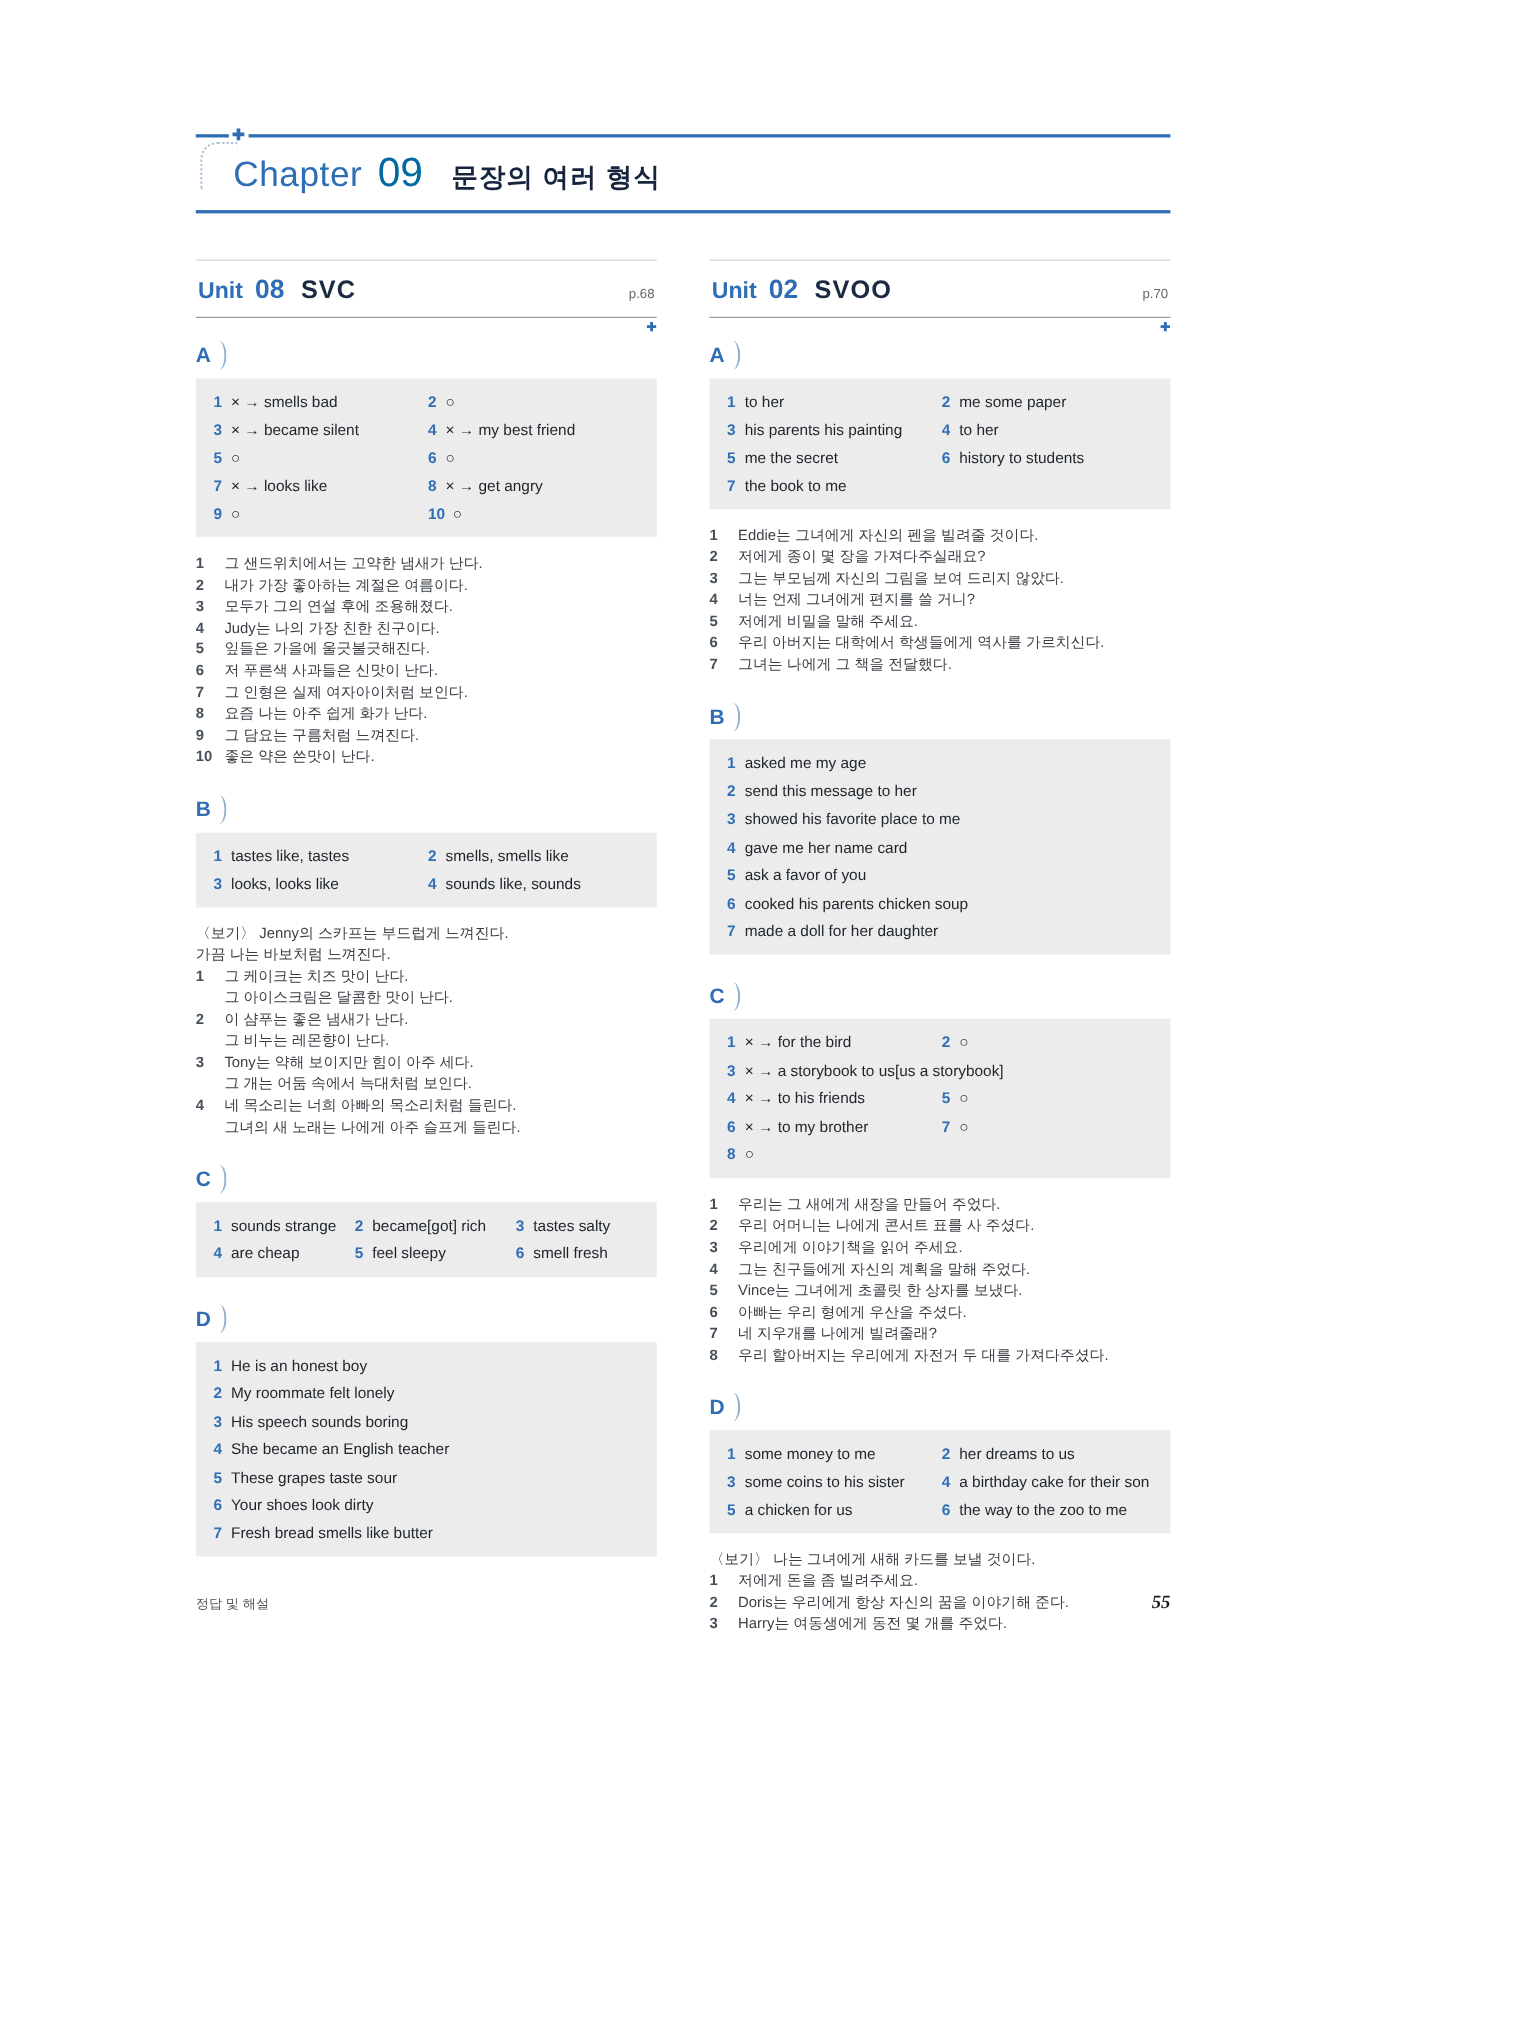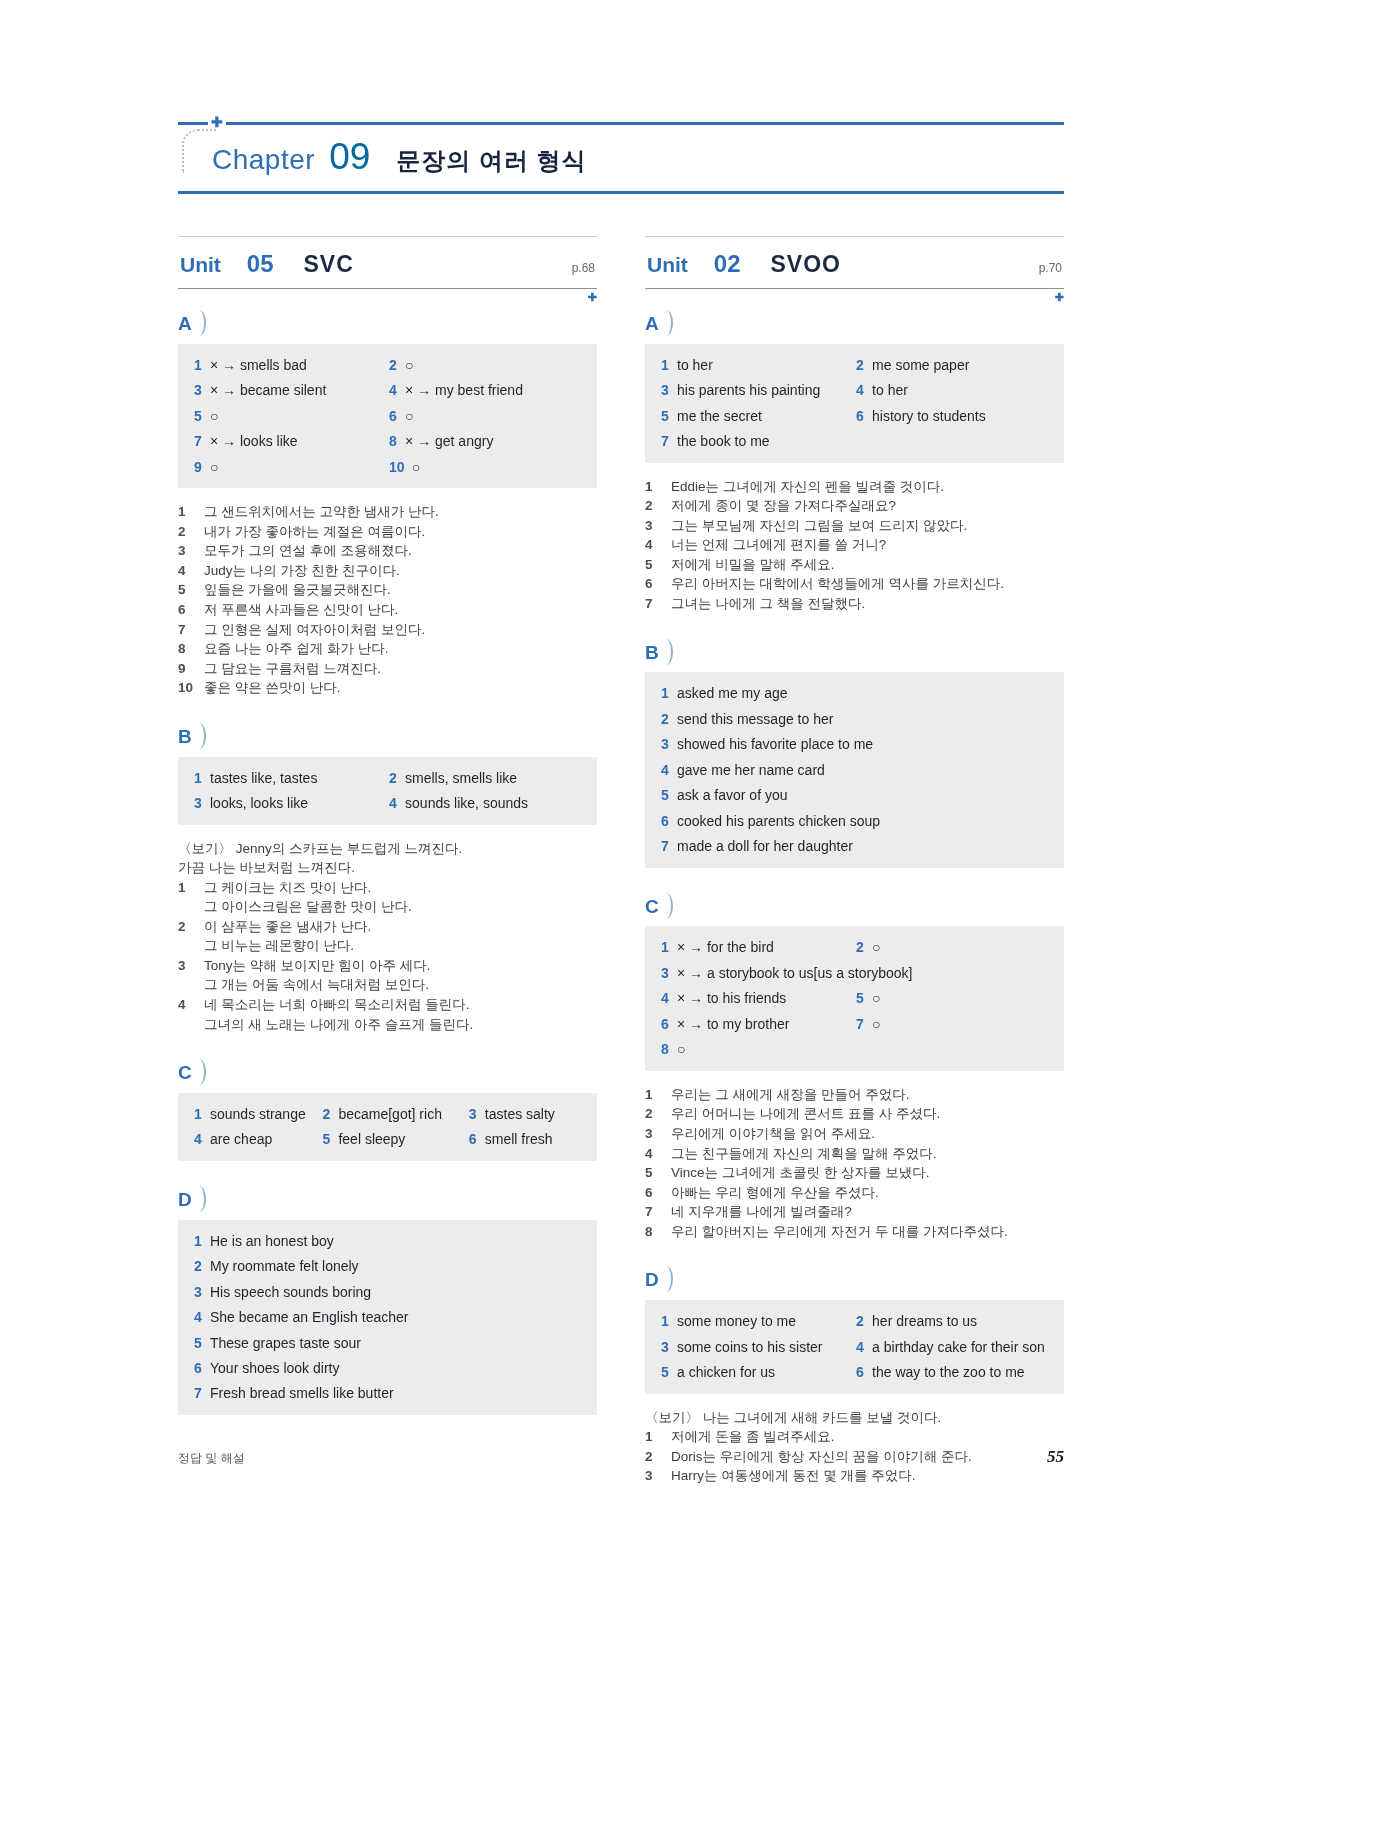--- a/index.html
+++ b/index.html
@@ -11,30 +11,30 @@
   }
   .content { position: absolute; left: 178px; top: 122px; width: 886px; }
 
   
   .chapter { position: relative; margin-bottom: 42px; }
   .ch-line { height: 3px; background: #2f6eb5; }
   .ch-row { position: relative; padding: 11px 0 13px 34px; display: flex; align-items: baseline; gap: 14px; }
   .ch-plus { position: absolute; left: 30px; top: -10px; color: #2f6eb5; font-size: 14px; font-weight: 700; background: #fff; padding: 0 3px; line-height: 1; }
   .ch-dotted { position: absolute; left: 4px; top: 4px; width: 34px; height: 44px;
     border-left: 2px dotted #a9c3dc; border-top: 2px dotted #a9c3dc; border-top-left-radius: 16px; }
-  .ch-label { color: #2f6eb5; font-size: 28px; font-weight: 500; letter-spacing: .5px; }
+  .ch-label { color: #2f6eb5; font-size: 32px; font-weight: 500; letter-spacing: .5px; }
   .ch-num { color: #0369a1; font-size: 37px; font-weight: 400; }
   .ch-title { color: #16243d; font-size: 24px; font-weight: 800; margin-left: 12px; letter-spacing: 1px; }
 
   
   .columns { display: flex; gap: 48px; align-items: flex-start; }
   .col { flex: 1; min-width: 0; }
 
   
-  .unit-header { display: flex; align-items: baseline; gap: 26px; position: relative;
+  .unit-header { display: flex; align-items: baseline; gap: 11px; position: relative;
     border-top: 1px solid #cfcfcf; border-bottom: 1px solid #8f8f8f;
     padding: 13px 2px 10px; margin-bottom: 24px; }
   .u-label { color: #2f6eb5; font-size: 21px; font-weight: 700; }
   .u-num { color: #2f6eb5; font-size: 24px; font-weight: 800; }
   .u-title { color: #1b2a41; font-size: 23px; font-weight: 800; margin-left: 4px; letter-spacing: 1px; }
   .u-page { margin-left: auto; color: #666; font-size: 12px; }
   .u-plus { position: absolute; right: 0; bottom: -16px; color: #2f6eb5; font-size: 11px; font-weight: 700; }
 
   
   .section { margin-bottom: 28px; }
@@ -79,21 +79,21 @@
       <span class="ch-title">문장의 여러 형식</span>
     </div>
     <div class="ch-line bottom"></div>
   </header>
 
   <div class="columns">
 
     <div class="col">
       <div class="unit-header">
         <span class="u-label">Unit</span>
-        <span class="u-num">05</span>
+        <span class="u-num">08</span>
         <span class="u-title">SVC</span>
         <span class="u-page">p.68</span>
         <span class="u-plus">✚</span>
       </div>
       <div>
           <section class="section">
     <div class="badge">A</div>
     <div class="answer-box">
       <div class="answer-grid cols-2">
                 <div class="ai">

